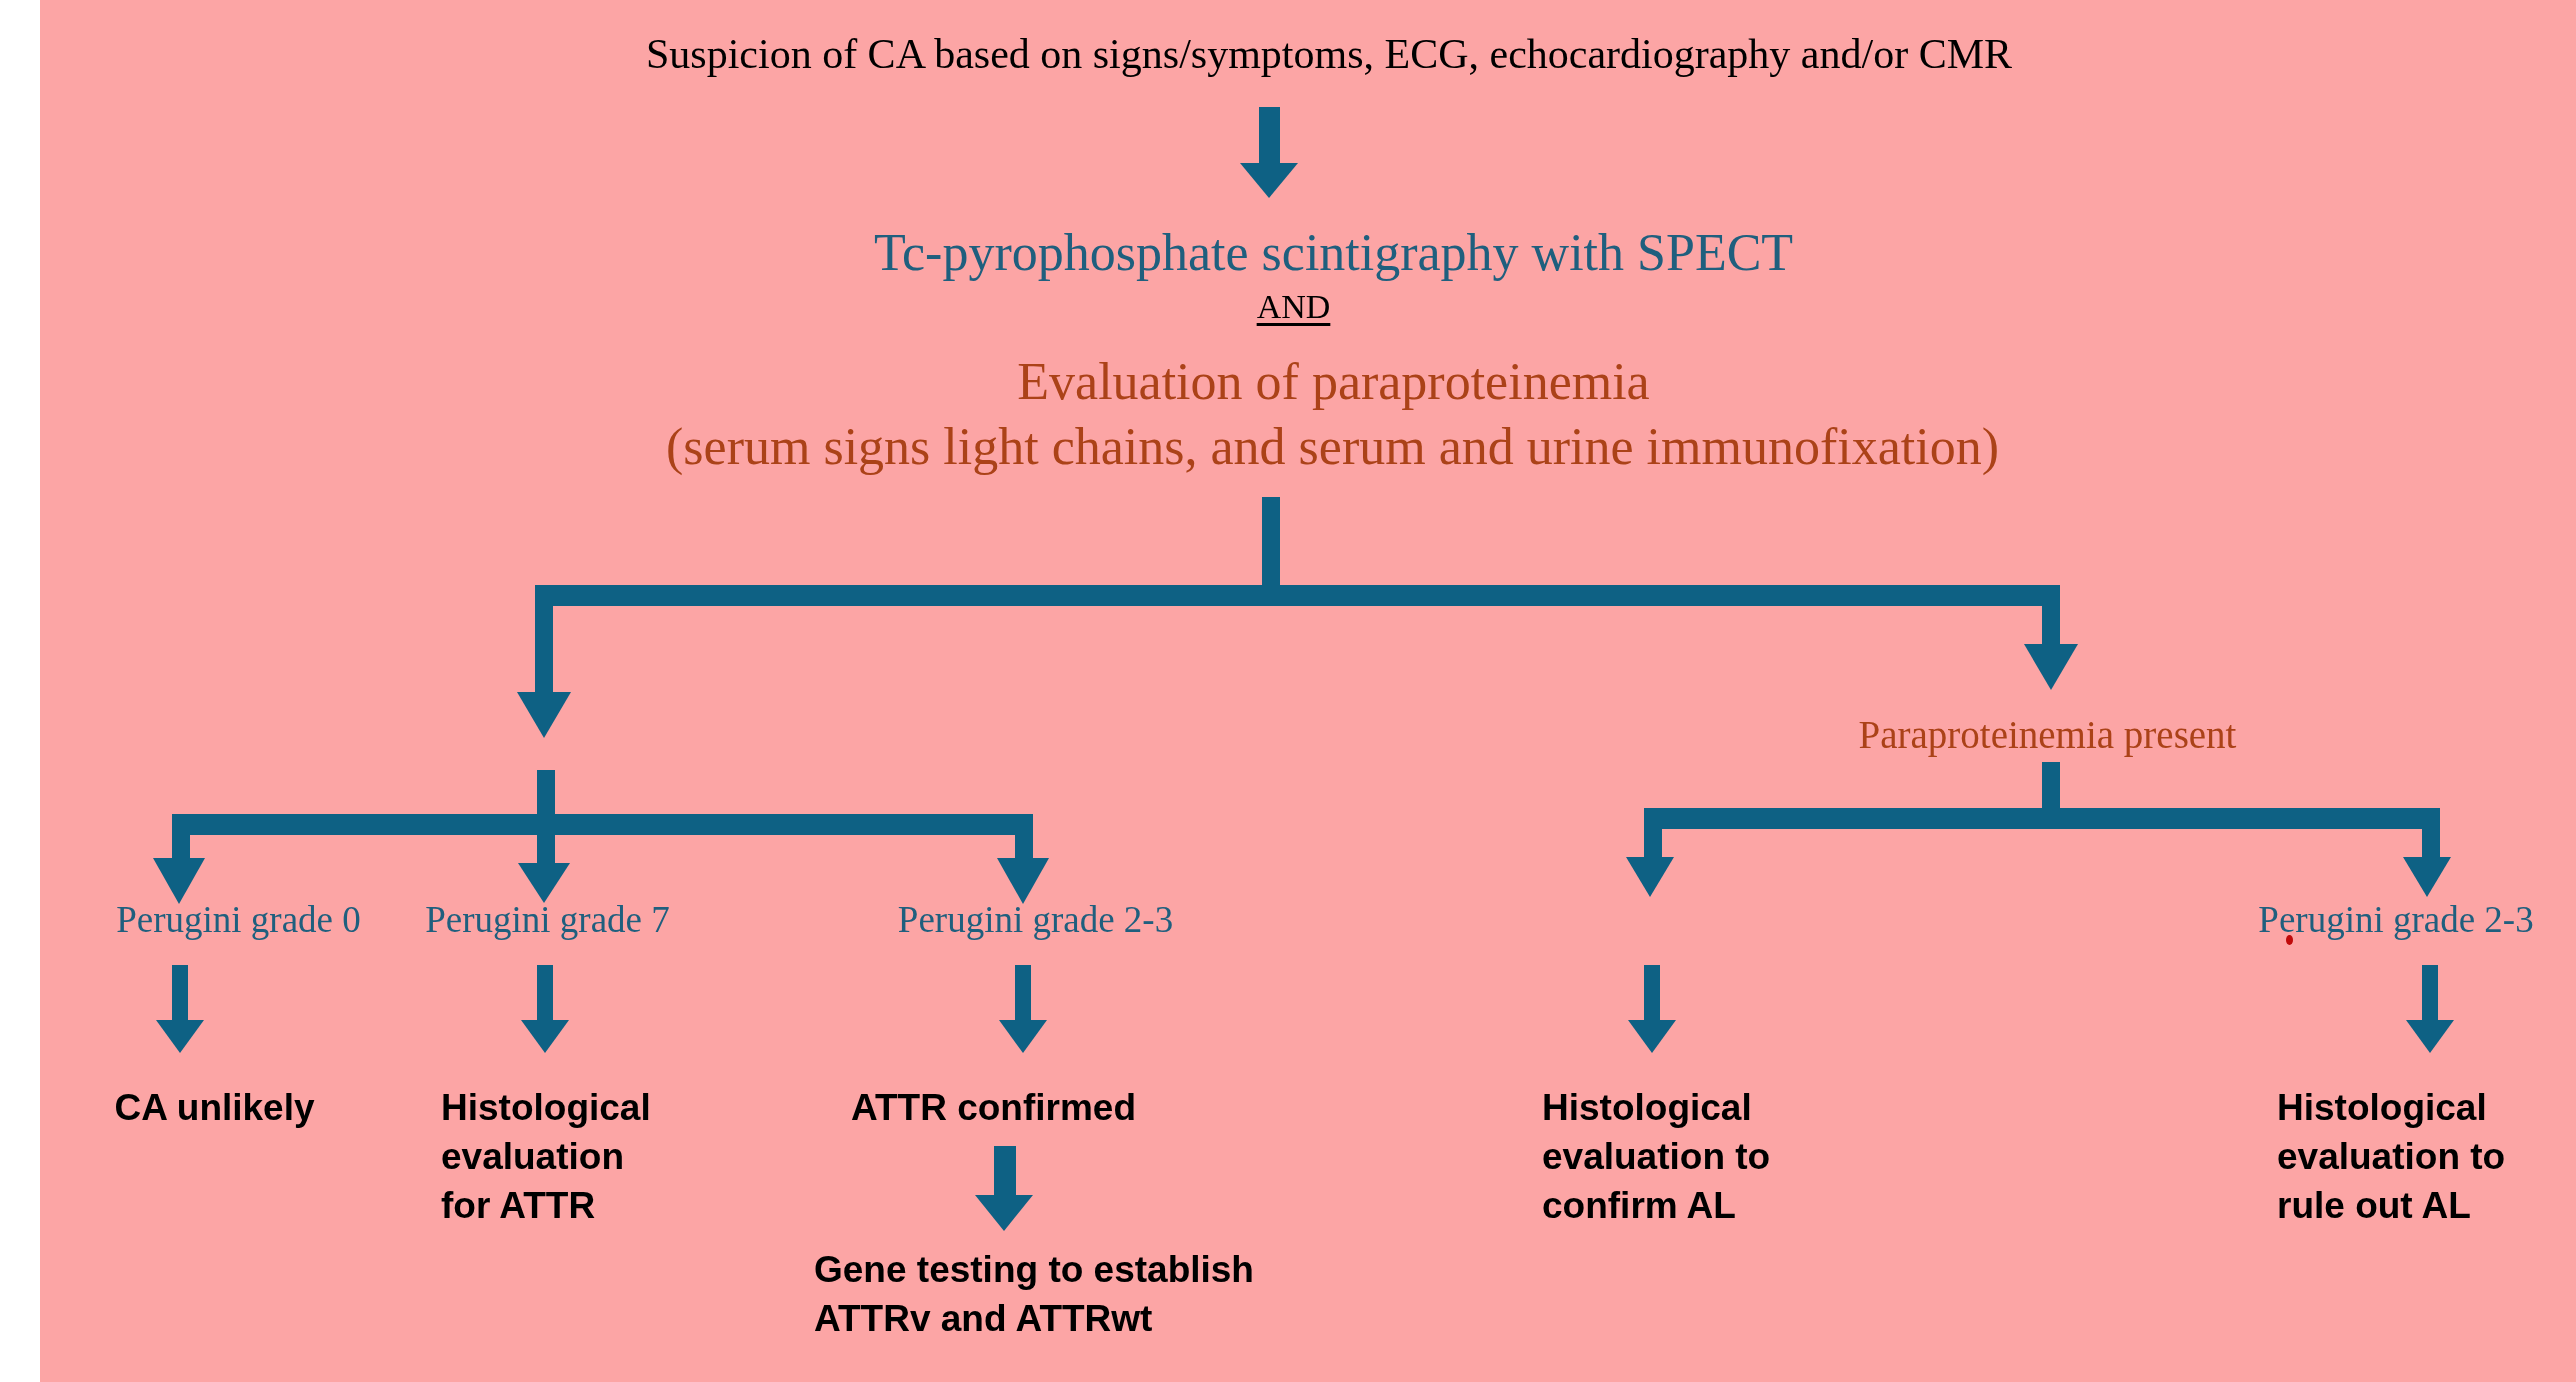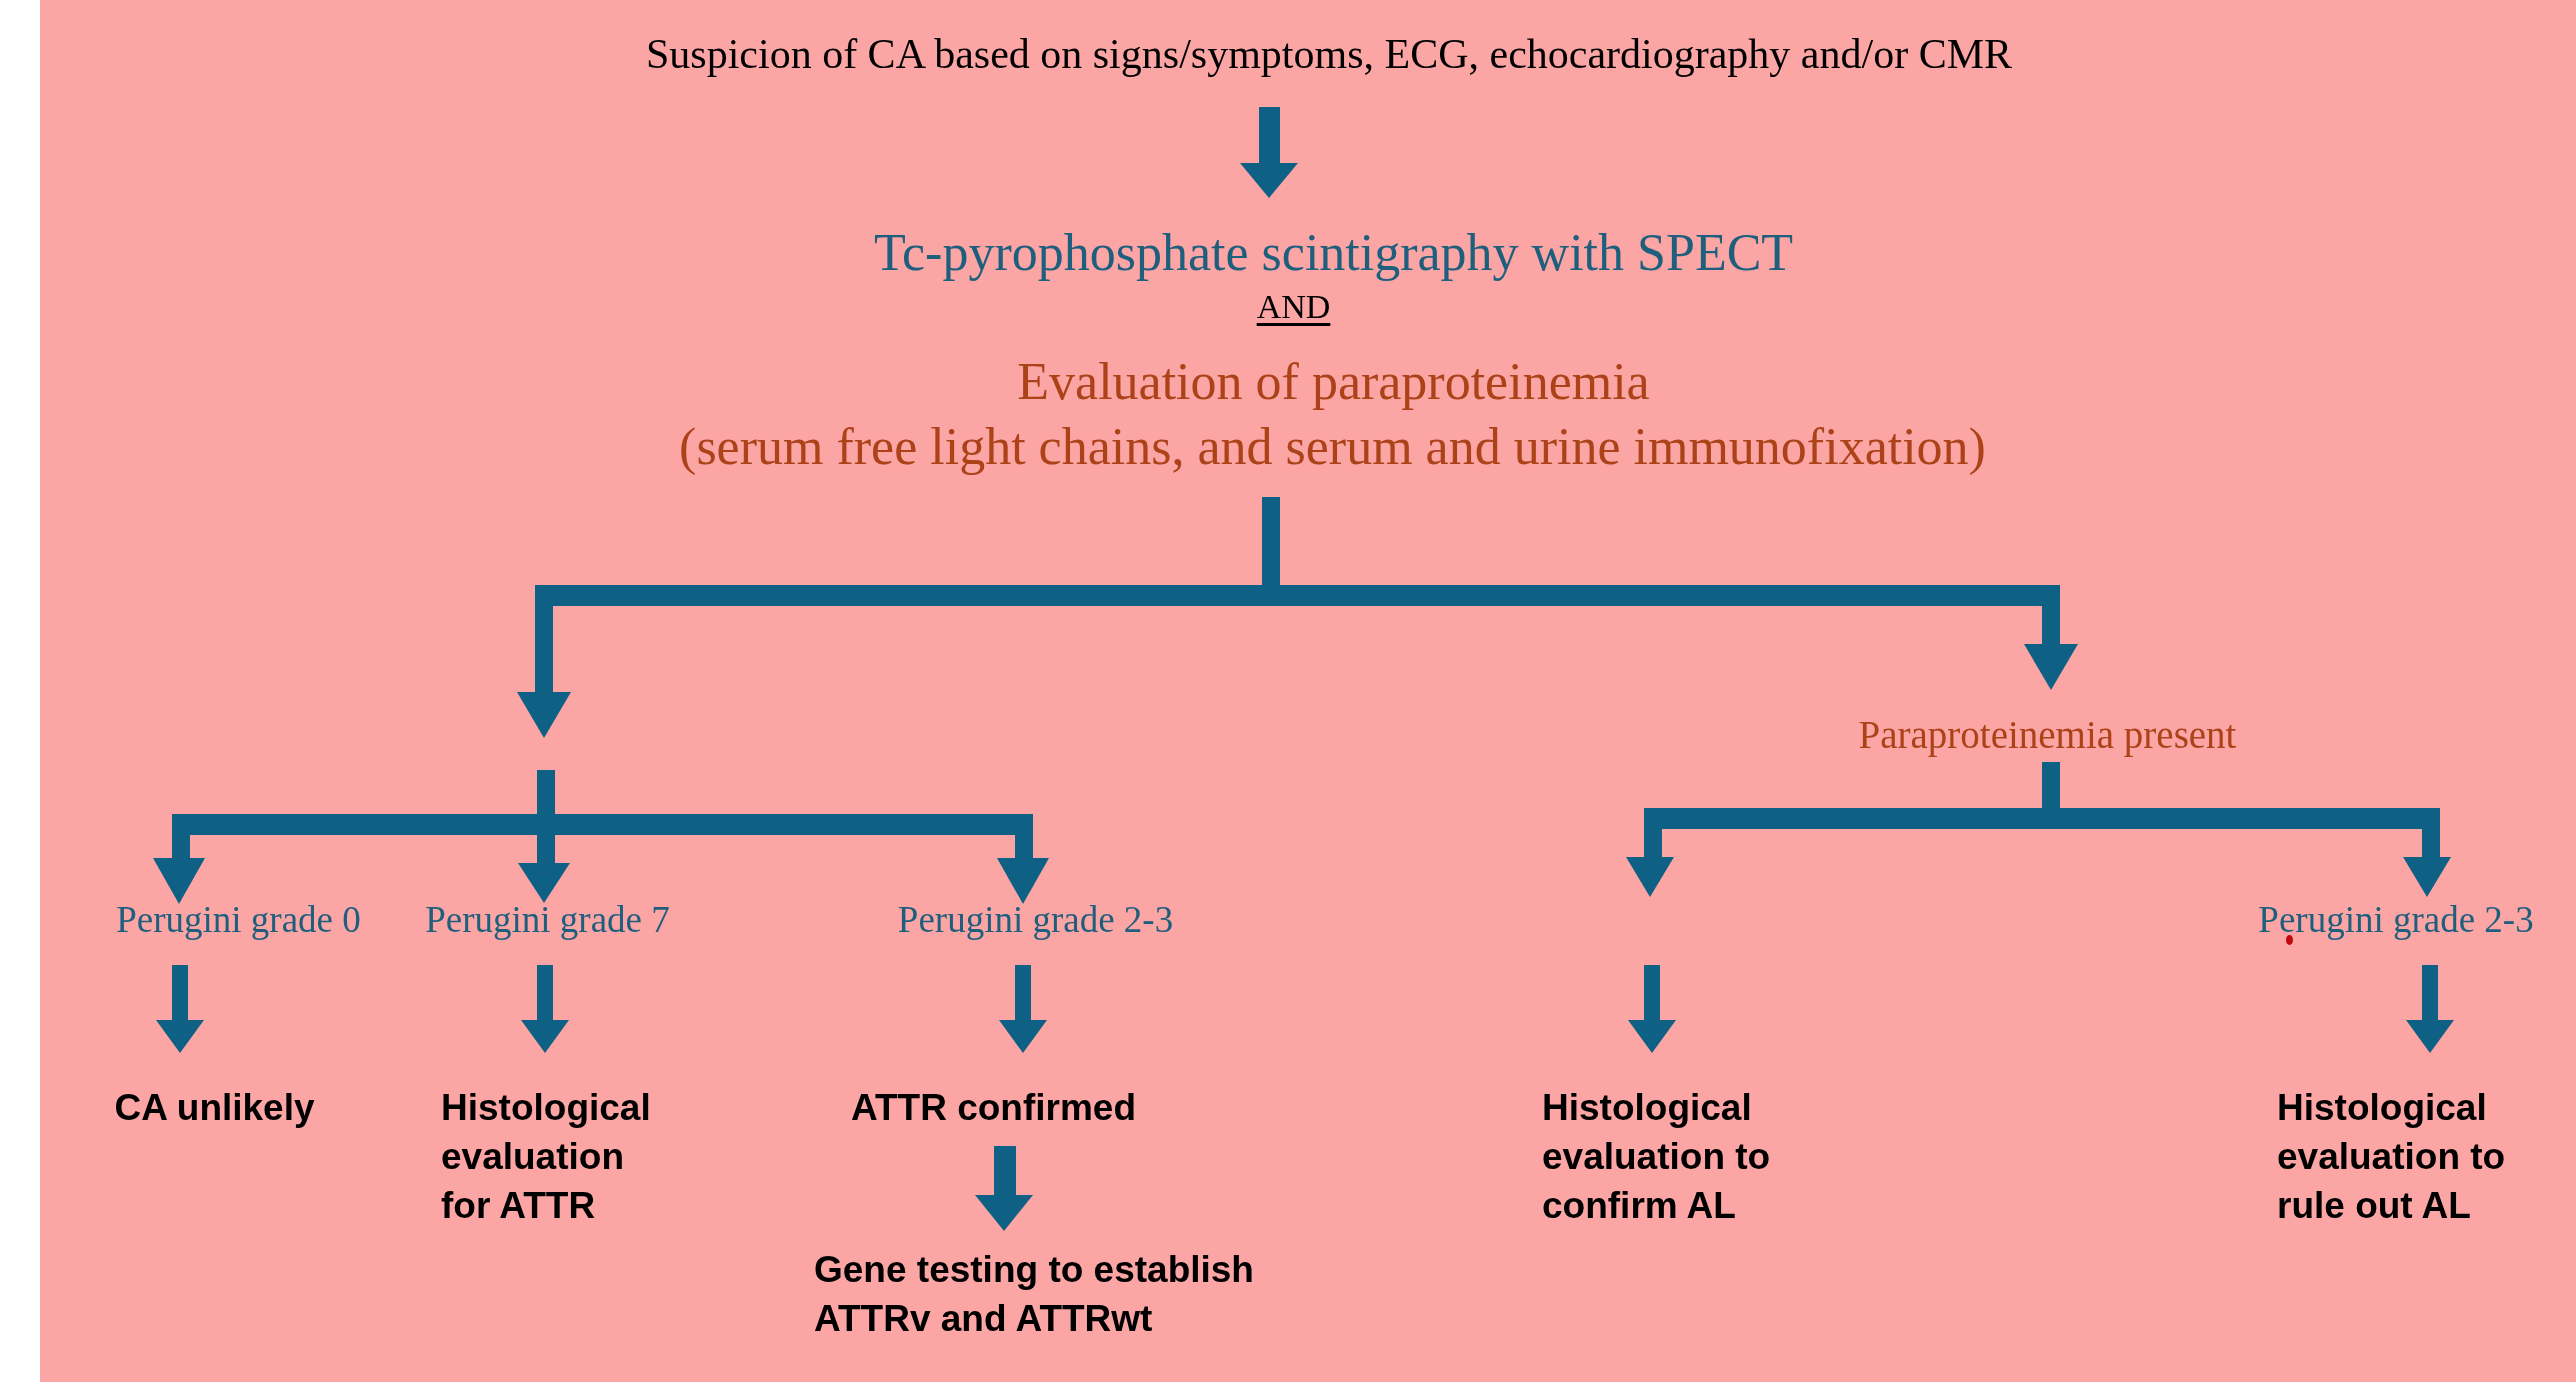--- a/index.html
+++ b/index.html
@@ -75,21 +75,21 @@
 
   <div class="vline" style="left:1219px; top:107px; width:20.6px; height:58px;"></div>
   <div class="arrowhead" style="left:1200px; top:163px; border-left-width:29px; border-right-width:29px; border-top-width:35px;"></div>
 
   <div class="node serif t-teal fs-mid" style="left:508px; top:222px; width:1571px;">Tc-pyrophosphate scintigraphy with SPECT</div>
 
   <div class="node serif t-black fs-and" style="left:1103px; top:287px; width:301px;">AND</div>
 
   <div class="node serif t-brown fs-mid" style="left:508px; top:351px; width:1571px;">Evaluation of paraproteinemia</div>
 
-  <div class="node serif t-brown fs-mid" style="left:428px; top:416px; width:1729px;">(serum free light chains, and serum and urine immunofixation)</div>
+  <div class="node serif t-brown fs-mid" style="left:428px; top:416px; width:1729px;">(serum signs light chains, and serum and urine immunofixation)</div>
 
   <div class="vline" style="left:1222px; top:497px; width:17.5px; height:94px;"></div>
 
   <div class="hline" style="left:495px; top:585px; width:1525px; height:20.6px;"></div>
 
   <div class="vline" style="left:495px; top:585px; width:17.5px; height:108px;"></div>
   <div class="arrowhead" style="left:477px; top:692px; border-left-width:27px; border-right-width:27px; border-top-width:46px;"></div>
 
   <div class="vline" style="left:2002px; top:585px; width:17.5px; height:60px;"></div>
   <div class="arrowhead" style="left:1984px; top:644px; border-left-width:27px; border-right-width:27px; border-top-width:46px;"></div>

